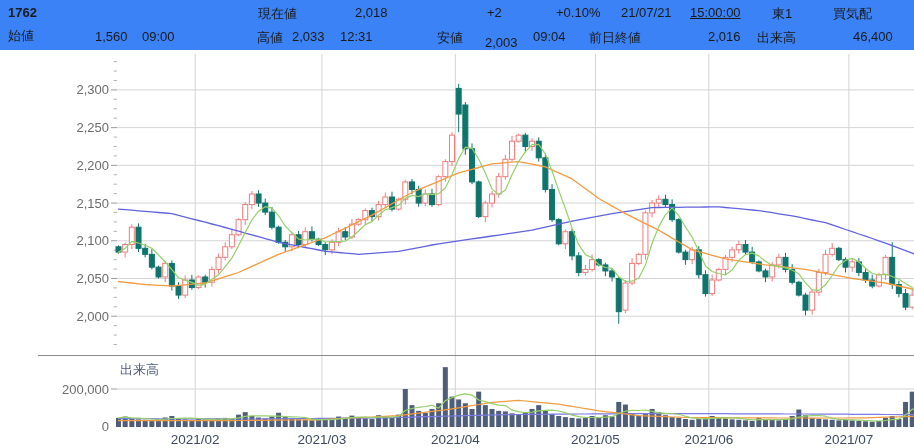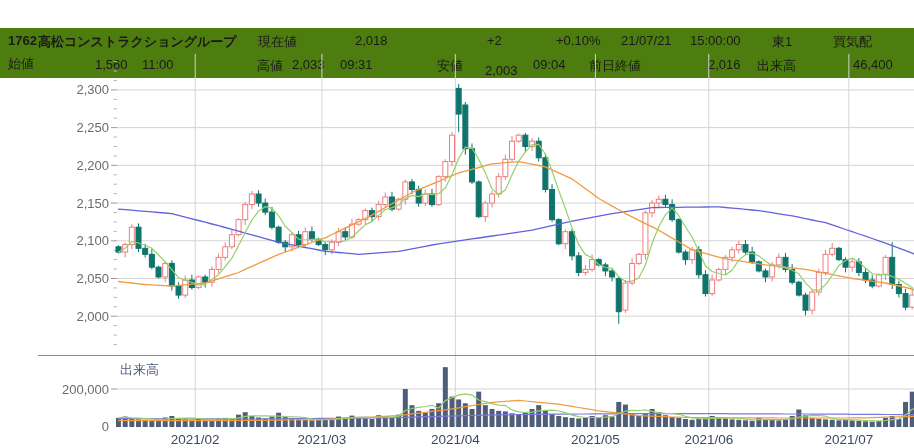--- a/index.html
+++ b/index.html
@@ -10,39 +10,38 @@
   #quote-header .hspan{position:absolute;font-size:13px;white-space:nowrap;color:#1a1a1a;}
   .lab{color:#0f8f8f;}
   .neg-pos{color:#f0382e;}
   #chart-wrap{position:absolute;left:0;top:50px;width:914px;height:398px;padding-left:38px;}
   svg text{font-family:"Liberation Sans","DejaVu Sans",sans-serif;}
 </style>
 </head>
 <body>
 
 <div id="app">
-  <div id="quote-header" style="background: #4d7c0f; margin-top: 28px;">
+  <div id="quote-header" style="background: #3b82f6;">
 
     <span class="hspan" style="left:8px;top:5px;font-weight:bold;">1762</span>
-    <span class="hspan" style="left:38px;top:5px;font-weight:bold;">高松コンストラクショングループ</span>
     <span class="hspan lab" style="left:258px;top:5px;">現在値</span>
     <span class="hspan" style="left:355px;top:5px;">2,018</span>
     <span class="hspan neg-pos" style="left:487px;top:5px;">+2</span>
     <span class="hspan neg-pos" style="left:556px;top:5px;">+0.10%</span>
     <span class="hspan" style="left:621px;top:5px;">21/07/21</span>
-    <span class="hspan" style="left:690px;top:5px;">15:00:00</span>
+    <span class="hspan" style="left:690px;top:5px;text-decoration:underline;">15:00:00</span>
     <span class="hspan" style="left:772px;top:5px;text-align:center;">東1</span>
     <span class="hspan lab" style="left:833px;top:5px;">買気配</span>
 
     <span class="hspan lab" style="left:8px;top:27px;">始値</span>
     <span class="hspan" style="left:95px;top:29px;">1,560</span>
-    <span class="hspan" style="left:142px;top:29px;">11:00</span>
+    <span class="hspan" style="left:142px;top:29px;">09:00</span>
     <span class="hspan lab" style="left:257px;top:29px;">高値</span>
     <span class="hspan" style="left:292px;top:29px;">2,033</span>
-    <span class="hspan" style="left:340px;top:29px;">09:31</span>
+    <span class="hspan" style="left:340px;top:29px;">12:31</span>
     <span class="hspan lab" style="left:437px;top:29px;">安値</span>
     <span class="hspan" style="left:485px;top:35px;">2,003</span>
     <span class="hspan" style="left:533px;top:29px;">09:04</span>
     <span class="hspan lab" style="left:589px;top:29px;">前日終値</span>
     <span class="hspan" style="left:708px;top:29px;">2,016</span>
     <span class="hspan lab" style="left:757px;top:29px;">出来高</span>
     <span class="hspan" style="left:853px;top:29px;">46,400</span>
   </div>
 
   <div id="chart-wrap">

